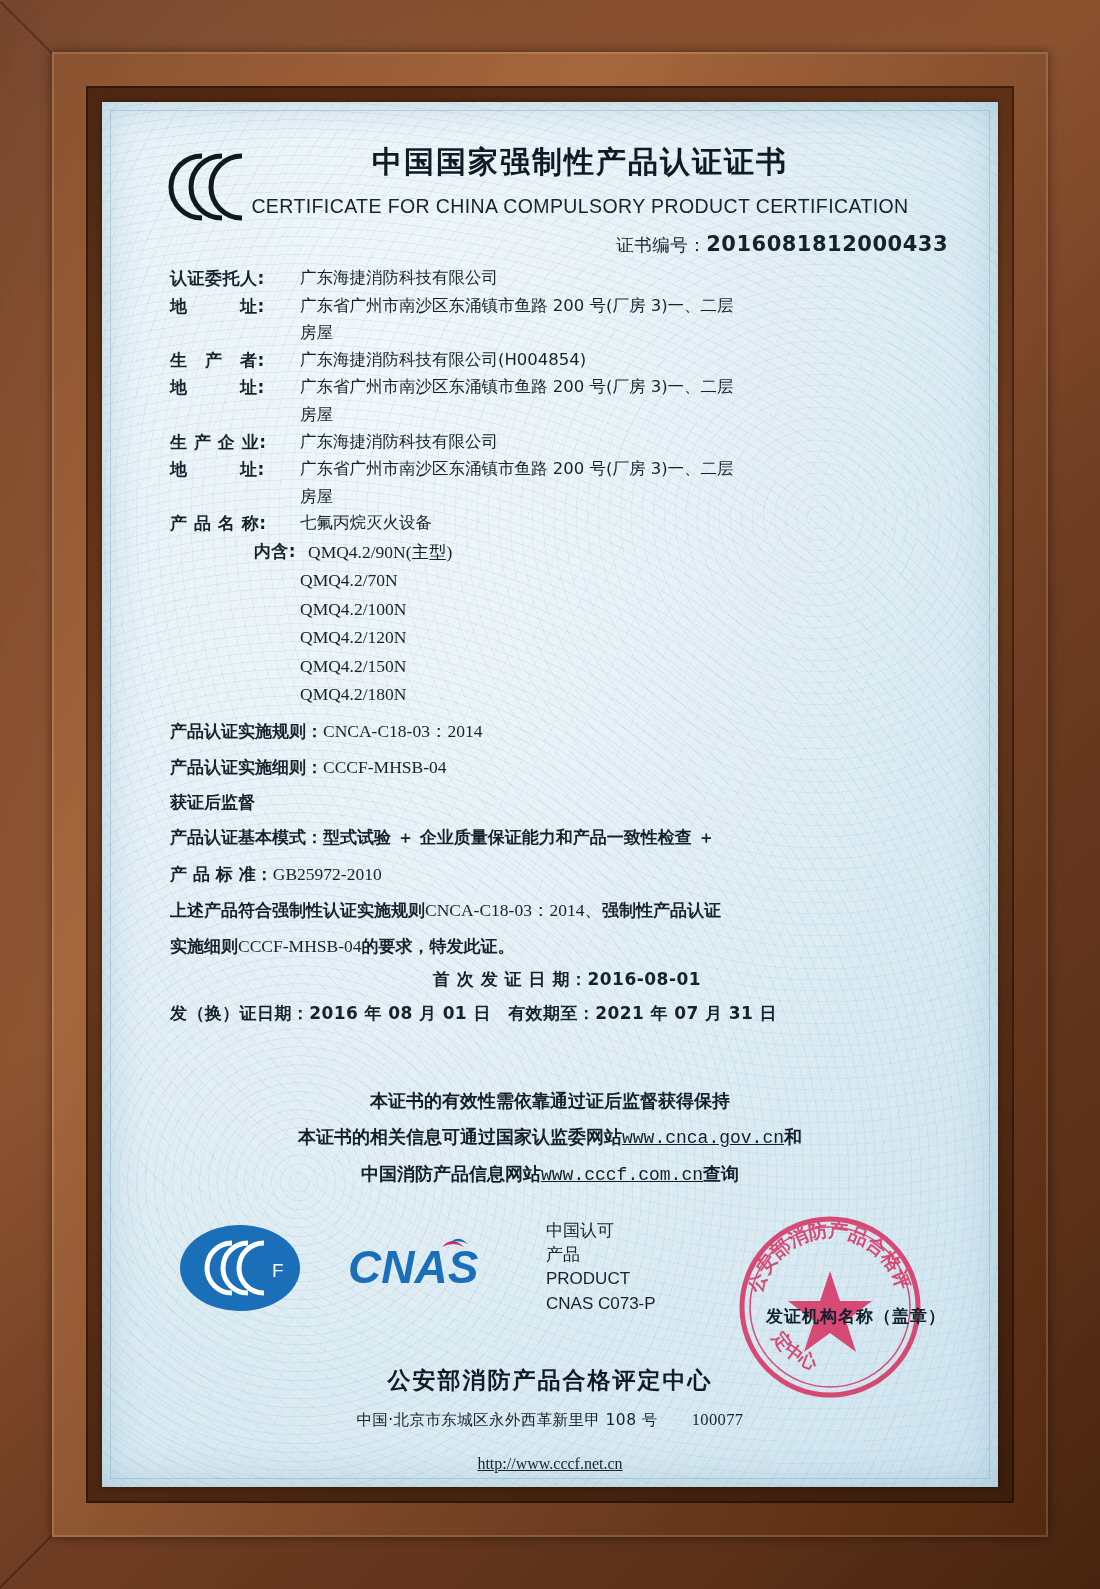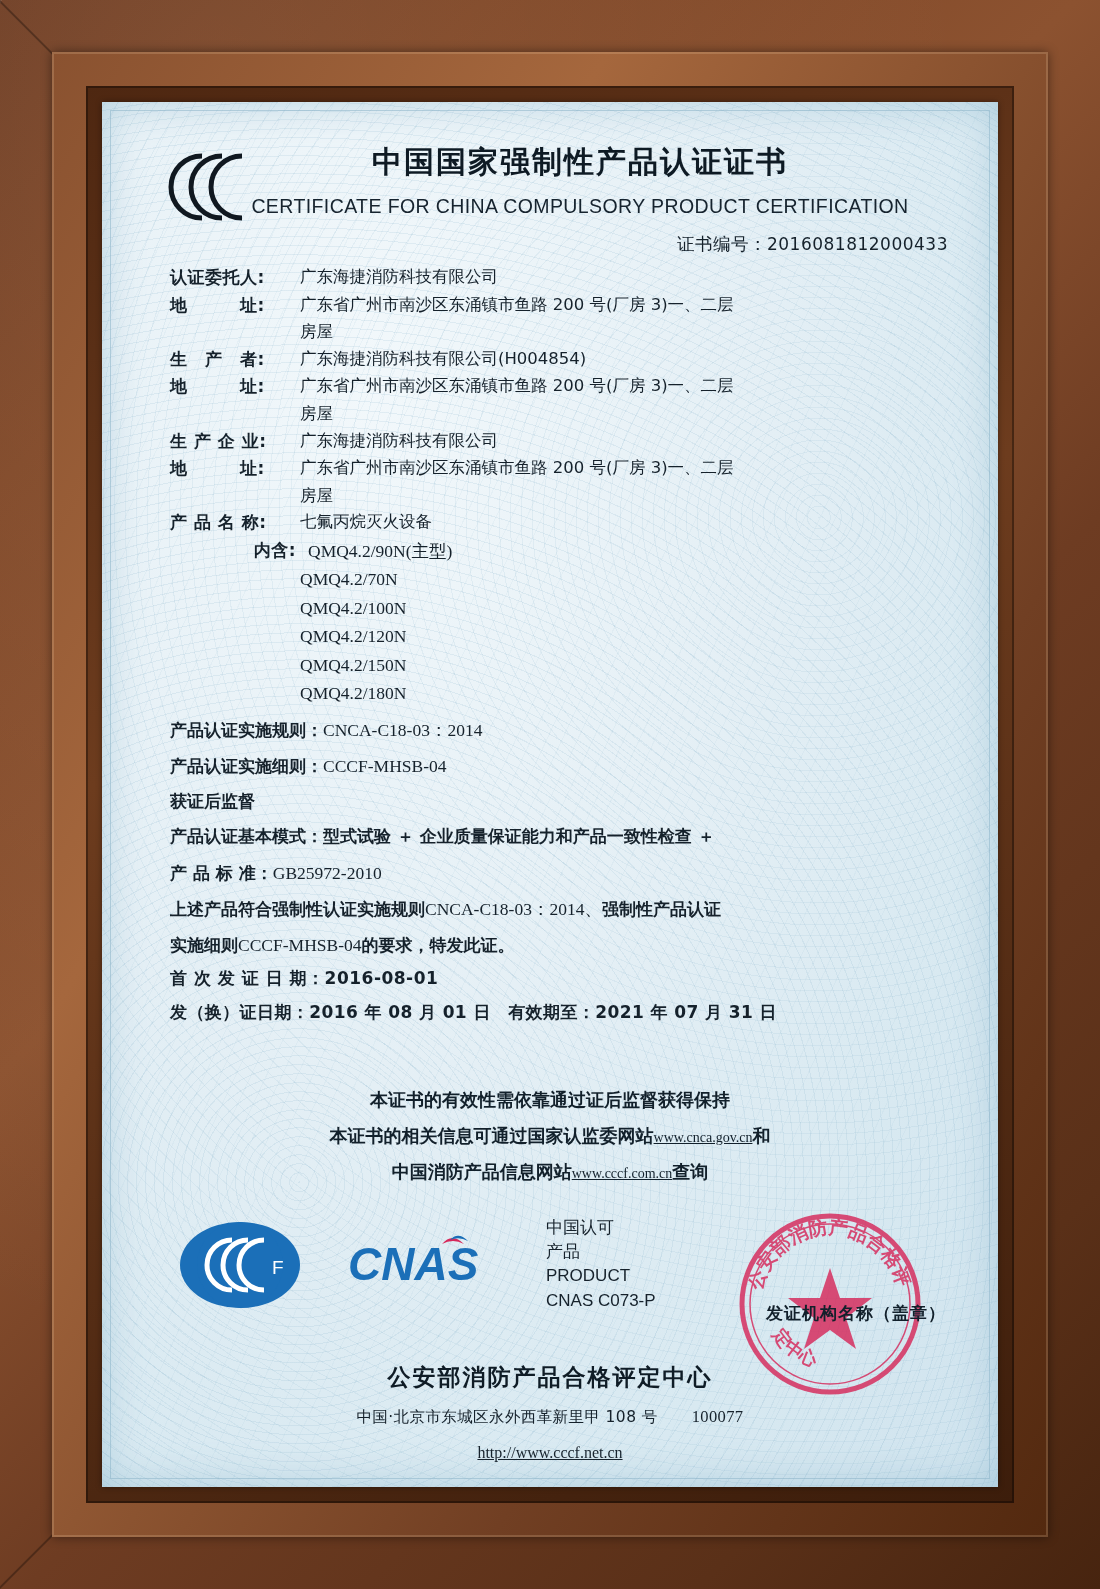--- a/index.html
+++ b/index.html
@@ -129,21 +129,21 @@
     margin-top: 12px;
     white-space: nowrap;
   }
   .cert-no {
     text-align: right;
     font-size: 17.5px;
     margin-top: 14px;
     padding-right: 16px;
     letter-spacing: 0.5px;
   }
-  .cert-no b { font-family: "DejaVu Sans", sans-serif; font-weight: normal; font-size: 17px; }
+  .cert-no b { font-family: "DejaVu Sans", sans-serif; font-weight: bold; font-size: 21px; }
 
   
   .fields {
     margin-top: 8px;
     padding-left: 34px;
     font-size: 18px;
     line-height: 1.62;
   }
   .row { display: flex; align-items: flex-start; }
   .lab {
@@ -170,21 +170,21 @@
 
   .para {
     font-family: "DejaVu Sans", sans-serif;
     font-weight: bold;
     font-size: 17px;
     line-height: 1.6;
     margin-top: 8px;
   }
   .para .thin { font-weight: normal; font-family: "Liberation Serif", serif; font-size: 17.5px; }
   .center-line {
-    text-align: left;
+    text-align: center;
     font-family: "DejaVu Sans", sans-serif;
     font-weight: bold;
     font-size: 17px;
     margin-top: 6px;
     letter-spacing: 0.5px;
   }
   .date-line {
     font-family: "DejaVu Sans", sans-serif;
     font-weight: bold;
     font-size: 17px;
@@ -196,24 +196,24 @@
   .notes {
     margin-top: 56px;
     text-align: center;
     font-family: "DejaVu Sans", sans-serif;
     font-weight: bold;
     font-size: 18px;
     line-height: 2.0;
     color: #12202b;
   }
   .notes .u {
-    font-family: Liberation Serif, serif;
+    font-family: Liberation Mono, monospace;
     font-weight: normal;
     text-decoration: underline;
-    font-size: 14px;
+    font-size: 18px;
   }
 
   
   .logos {
     position: relative;
     margin-top: 26px;
     height: 120px;
   }
   .cccf-badge {
     position: absolute;
@@ -270,21 +270,21 @@
     color: #0f1c26;
   }
   .addr {
     margin-top: 14px;
     font-family: "DejaVu Sans", sans-serif;
     font-size: 15.5px;
     letter-spacing: 0.4px;
   }
   .addr .zip { margin-left: 34px; font-family: "Liberation Serif", serif; font-size: 16.5px; }
   .url {
-    margin-top: 16px;
+    margin-top: 24px;
     font-family: "Liberation Serif", serif;
     font-size: 16px;
     text-decoration: underline;
     color: #17232d;
   }
 </style>
 </head>
 <body>
 
 <div class="frame-outer">

